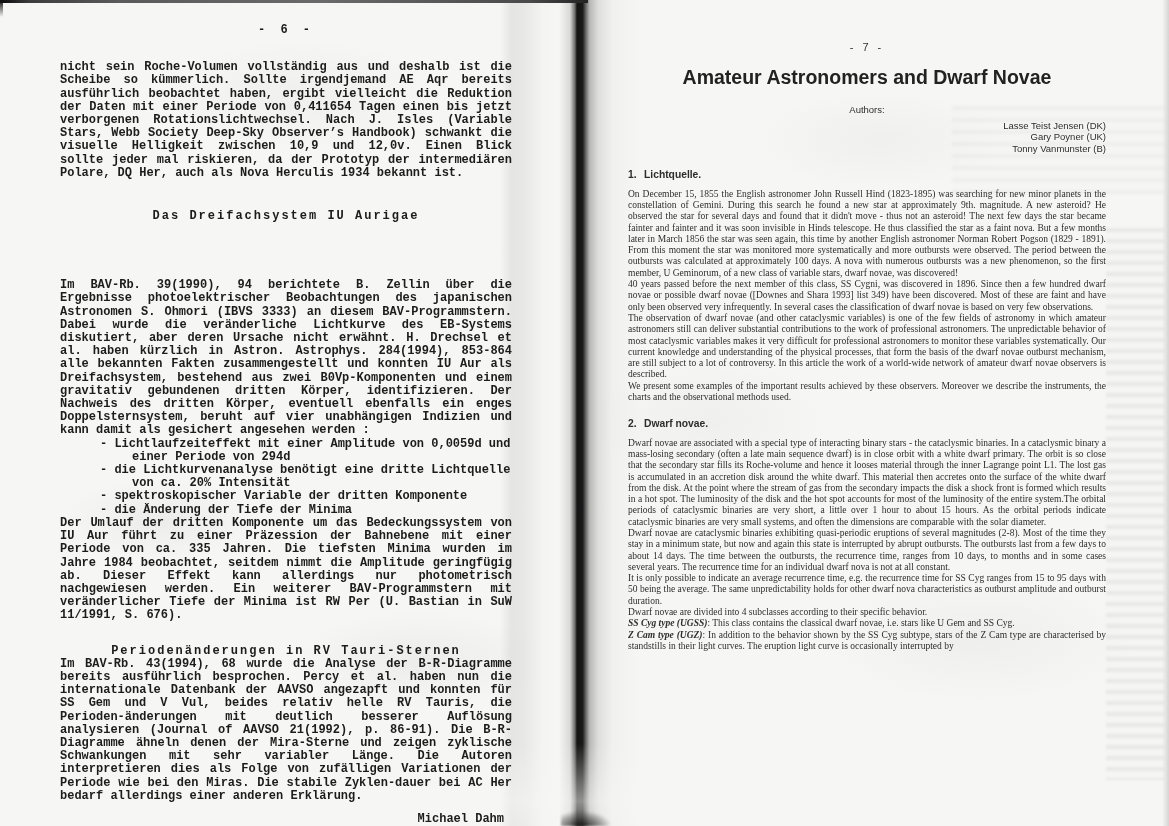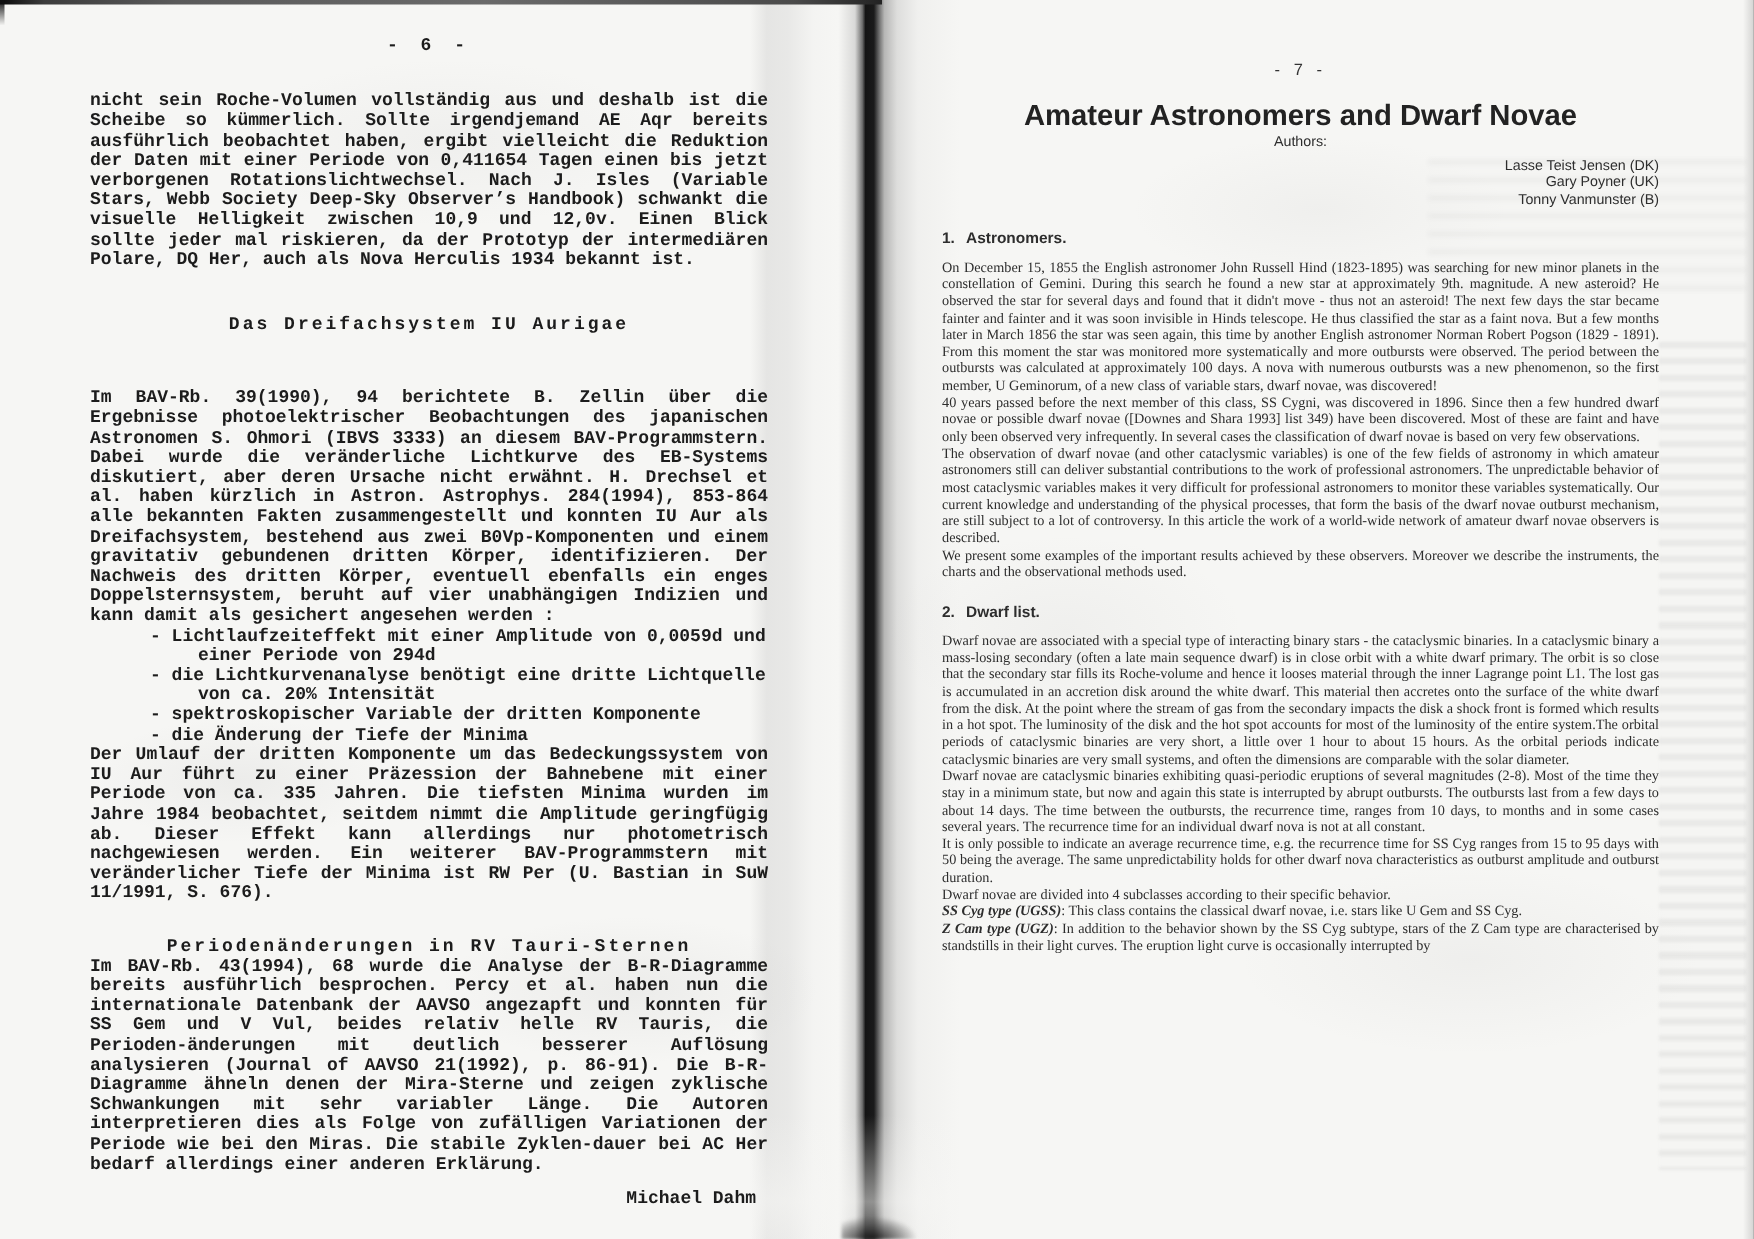--- a/index.html
+++ b/index.html
@@ -65,34 +65,34 @@
 
   
   .page-left {
     position:absolute; left:60px; top:24px; width:452px; z-index:4;
     font-family:"Liberation Mono","DejaVu Sans Mono",monospace;
     font-size:12px; line-height:13.2px; font-weight:700;
     color:#1c1c1c; text-align:justify;
   }
   .page-left .pagenum { text-align:center; letter-spacing:4px; margin-bottom:24px; }
   .page-left .heading { text-align:center; letter-spacing:2px; white-space:nowrap; }
-  .h1-de { margin-top:30px; margin-bottom:36px;font-family:Liberation Mono, monospace; }
+  .h1-de { margin-top:30px; margin-bottom:56px;font-family:Liberation Mono, monospace; }
   .h2-de { margin-top:22px; }
   .page-left p { margin:0; }
   .ind-list { margin:0;font-family:Liberation Mono, monospace; }
   .ind-item { padding-left:72px; text-indent:-32px; text-align:left; }
   .sig { text-align:right; padding-right:8px; margin-top:10px; }
 
   
   .page-right {
     position:absolute; left:628px; top:42px; width:478px; z-index:4;
     font-size:9.5px; line-height:11.3px; color:#2d2d2d; text-align:justify;
   }
   .page-right .pagenum { text-align:center; font-size:11px; letter-spacing:3px; color:#333; margin-bottom:13px; }
-  .article-title { text-align:center; font-size:19.5px; font-weight:700; color:#222; line-height:23px; }
+  .article-title { text-align:center; font-size:19.5px; font-weight:700; color:#222; line-height:23px; margin-bottom:15px; }
   .authors-label { text-align:center; margin-bottom:4px; }
   .author { text-align:right; line-height:11.6px; }
   .sec-head { font-weight:700; font-size:10.3px; margin-top:15px; margin-bottom:8px; }
   .sec-head .num { display:inline-block; width:16px; }
   .page-right p { margin:0;font-family:Liberation Serif, serif; }
   .subtype { margin-top:11px; }
   .subtype .lead { font-weight:700; font-style:italic; }
 </style>
 </head>
 <body>
@@ -125,27 +125,27 @@
   </div>
 
   <div class="page-right">
     <div class="pagenum">- 7 -</div>
     <div class="article-title">Amateur Astronomers and Dwarf Novae</div>
     <div class="authors-label">Authors:</div>
     <div class="author">Lasse Teist Jensen (DK)</div>
     <div class="author">Gary Poyner (UK)</div>
     <div class="author">Tonny Vanmunster (B)</div>
 
-    <div class="sec-head"><span class="num">1.</span><span>Astronomers.</span></div>
+    <div class="sec-head"><span class="num">1.</span><span>Lichtquelle.</span></div>
     <p>On December 15, 1855 the English astronomer John Russell Hind (1823-1895) was searching for new minor planets in the constellation of Gemini. During this search he found a new star at approximately 9th. magnitude. A new asteroid? He observed the star for several days and found that it didn't move - thus not an asteroid! The next few days the star became fainter and fainter and it was soon invisible in Hinds telescope. He thus classified the star as a faint nova. But a few months later in March 1856 the star was seen again, this time by another English astronomer Norman Robert Pogson (1829 - 1891). From this moment the star was monitored more systematically and more outbursts were observed. The period between the outbursts was calculated at approximately 100 days. A nova with numerous outbursts was a new phenomenon, so the first member, U Geminorum, of a new class of variable stars, dwarf novae, was discovered!</p>
     <p>40 years passed before the next member of this class, SS Cygni, was discovered in 1896. Since then a few hundred dwarf novae or possible dwarf novae ([Downes and Shara 1993] list 349) have been discovered. Most of these are faint and have only been observed very infrequently. In several cases the classification of dwarf novae is based on very few observations.</p>
     <p>The observation of dwarf novae (and other cataclysmic variables) is one of the few fields of astronomy in which amateur astronomers still can deliver substantial contributions to the work of professional astronomers. The unpredictable behavior of most cataclysmic variables makes it very difficult for professional astronomers to monitor these variables systematically. Our current knowledge and understanding of the physical processes, that form the basis of the dwarf novae outburst mechanism, are still subject to a lot of controversy. In this article the work of a world-wide network of amateur dwarf novae observers is described.</p>
     <p>We present some examples of the important results achieved by these observers. Moreover we describe the instruments, the charts and the observational methods used.</p>
 
-    <div class="sec-head"><span class="num">2.</span><span>Dwarf list.</span></div>
+    <div class="sec-head"><span class="num">2.</span><span>Dwarf novae.</span></div>
     <p>Dwarf novae are associated with a special type of interacting binary stars - the cataclysmic binaries. In a cataclysmic binary a mass-losing secondary (often a late main sequence dwarf) is in close orbit with a white dwarf primary. The orbit is so close that the secondary star fills its Roche-volume and hence it looses material through the inner Lagrange point L1. The lost gas is accumulated in an accretion disk around the white dwarf. This material then accretes onto the surface of the white dwarf from the disk. At the point where the stream of gas from the secondary impacts the disk a shock front is formed which results in a hot spot. The luminosity of the disk and the hot spot accounts for most of the luminosity of the entire system.The orbital periods of cataclysmic binaries are very short, a little over 1 hour to about 15 hours. As the orbital periods indicate cataclysmic binaries are very small systems, and often the dimensions are comparable with the solar diameter.</p>
     <p>Dwarf novae are cataclysmic binaries exhibiting quasi-periodic eruptions of several magnitudes (2-8). Most of the time they stay in a minimum state, but now and again this state is interrupted by abrupt outbursts. The outbursts last from a few days to about 14 days. The time between the outbursts, the recurrence time, ranges from 10 days, to months and in some cases several years. The recurrence time for an individual dwarf nova is not at all constant.</p>
     <p>It is only possible to indicate an average recurrence time, e.g. the recurrence time for SS Cyg ranges from 15 to 95 days with 50 being the average. The same unpredictability holds for other dwarf nova characteristics as outburst amplitude and outburst duration.</p>
     <p>Dwarf novae are divided into 4 subclasses according to their specific behavior.</p>
 
     <p class="subtype"><span class="lead">SS Cyg type (UGSS)</span><span>: This class contains the classical dwarf novae, i.e. stars like U Gem and SS Cyg.</span></p>
     <p class="subtype"><span class="lead">Z Cam type (UGZ)</span><span>: In addition to the behavior shown by the SS Cyg subtype, stars of the Z Cam type are characterised by standstills in their light curves. The eruption light curve is occasionally interrupted by</span></p>
   </div>
 
 </div>

